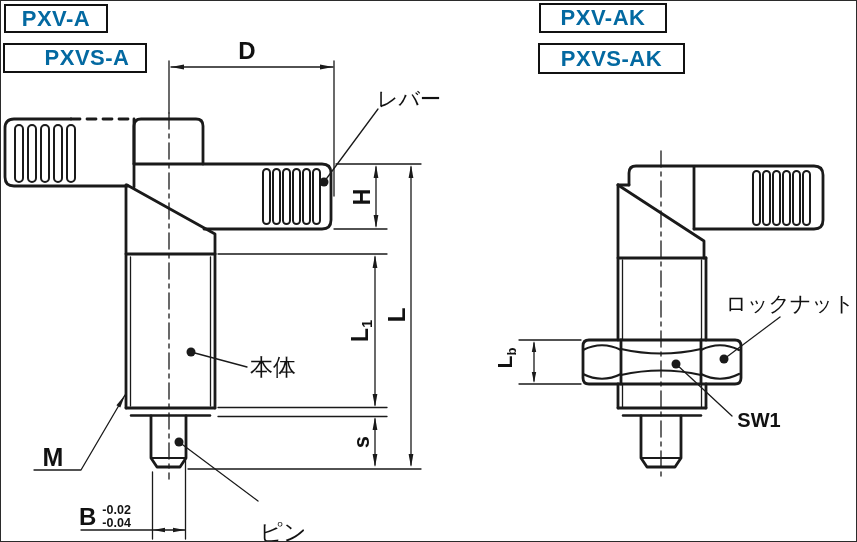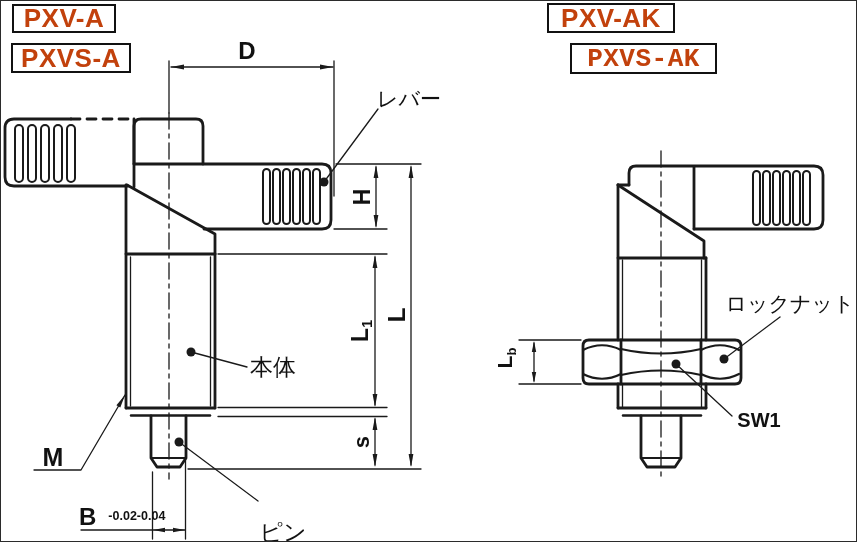--- a/index.html
+++ b/index.html
@@ -12,26 +12,26 @@
   .lbl{
     position:absolute;transform:translate(-50%,-50%);
     color:#111;white-space:nowrap;line-height:1;
   }
   .rot{transform:translate(-50%,-50%) rotate(-90deg);}
   .dim{font-size:23px;font-weight:600;}
   .dim-sm{font-size:20px;font-weight:700;text-align:right;}
   .jp{font-size:21px;font-weight:500;text-align:right;}
   .modelbox{
     position:absolute;display:flex;align-items:center;justify-content:center;
-    border:2.5px solid #111;background:#fff;color:#c2410c;
-    font-weight:700;font-size:26px;letter-spacing:.5px;margin-left:8px;
+    border:2.5px solid #111;background:#fff;color:#0369a1;
+    font-weight:700;font-size:22px;letter-spacing:.5px;
   }
   .tolgroup{position:absolute;display:flex;align-items:center;color:#111;}
   .tolgroup .base{font-size:24px;font-weight:600;}
-  .tolstack{display:flex;flex-direction:row;margin-left:12px;}
+  .tolstack{display:flex;flex-direction:column;margin-left:6px;}
   .tolstack span{font-size:12.5px;font-weight:600;line-height:1.08;}
   .subchar{font-size:14px;font-weight:600;vertical-align:-4px;}
 </style>
 </head>
 <body>
 
 <div id="canvas">
 
   <svg width="855" height="540" viewBox="0 0 855 540">
     <g stroke="#1a1a1a" fill="none" stroke-linecap="round" stroke-linejoin="round">
@@ -194,23 +194,23 @@
       </g>
 
       <g fill="#1a1a1a" stroke="none">
         <polygon points="533,340 530.8,351 535.2,351"></polygon>
         <polygon points="533,382 530.8,371 535.2,371"></polygon>
       </g>
     </g>
   </svg>
 
   <div class="modelbox" style="left:3px;top:3px;width:100px;height:25px;">PXV-A</div>
-  <div class="modelbox" style="left:2px;top:42px;width:116px;height:26px;">PXVS-A</div>
+  <div class="modelbox" style="left:2px;top:42px;width:116px;height:26px;padding-left:24px;">PXVS-A</div>
   <div class="modelbox" style="left:538px;top:2px;width:124px;height:26px;text-align:right;">PXV-AK</div>
-  <div class="modelbox" style="left:561px;top:42px;width:143px;height:27px;font-family:Liberation Mono, monospace;">PXVS-AK</div>
+  <div class="modelbox" style="left:537px;top:42px;width:143px;height:27px;">PXVS-AK</div>
 
   <div class="lbl dim" style="left:246px;top:50px;font-size:24px;">D</div>
   <div class="lbl rot dim" style="left:361px;top:196px;">H</div>
   <div class="lbl rot dim" style="left:360px;top:330px;"><span>L</span><span class="subchar">1</span></div>
   <div class="lbl rot dim" style="left:361px;top:441px;font-size:22px;">s</div>
   <div class="lbl rot dim" style="left:396px;top:314px;font-size:24px;">L</div>
   <div class="lbl dim" style="left:52px;top:456px;font-size:25px;">M</div>
 
   <div class="tolgroup" style="left:78px;top:502px;">
     <span class="base">B</span>

